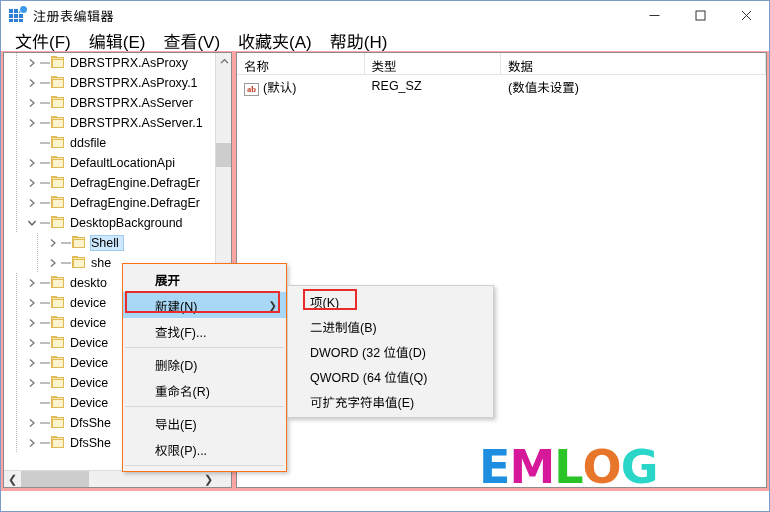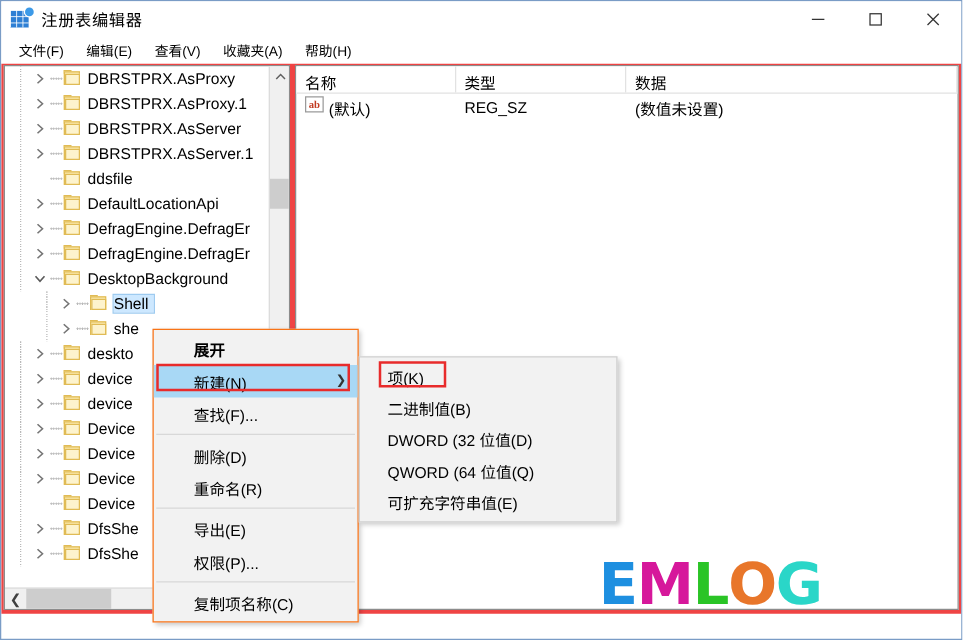--- a/index.html
+++ b/index.html
@@ -55,27 +55,27 @@
     color: #222; font-size: 13px; line-height: 1;
   }
   .winbtn svg { display: block; }
 
   
   .menubar {
     position: absolute; left: 0; top: 28px; width: 768px; height: 22px;
     background: #ffffff; display: flex; align-items: center; padding-left: 6px;
   }
   .menuitem {
-    font-size: 11px; color: #000; padding: 2px 10px 2px 8px; white-space: nowrap;
+    font-size: 17px; color: #000; padding: 2px 10px 2px 8px; white-space: nowrap;
   }
 
   
   .content {
     position: absolute; left: 0; top: 50px; width: 768px; height: 440px;
-    background: #ef4444;
+    background: #fca5a5;
     padding-left: 28px;
   }
 
   
   .treepane {
     position: absolute; left: 2px; top: 1px; width: 229px; height: 436px;
     background: #ffffff; border: 1px solid #8c8c8c;
     overflow: hidden;
   }
   .treeinner {
@@ -159,21 +159,21 @@
     background: #ffffff; border: 1px solid #8c8c8c; overflow: hidden;
   }
   .vheader {
     display: flex; height: 22px; border-bottom: 1px solid #e2e2e2; background: #ffffff;
   }
   .vheader .hcell {
     font-size: 12.5px; color: #000; padding: 3px 0 0 7px;
     border-right: 1px solid #e2e2e2; position: relative;
   }
   .vrow { display: flex; height: 22px; align-items: center; }
-  .vrow .cell { font-size: 12.5px; color: #000; padding-left: 7px; display: flex; align-items: flex-start; }
+  .vrow .cell { font-size: 12.5px; color: #000; padding-left: 7px; display: flex; align-items: flex-end; }
   .abicon {
     width: 15px; height: 13px; margin-right: 4px; flex: 0 0 auto;
     border: 1px solid #9a9a9a; background: #ffffff;
     font-size: 8.5px; line-height: 11px; text-align: center;
     color: #c23b22; font-weight: bold; font-family: "Liberation Serif", serif;
   }
 
   
   .statusbar {
     position: absolute; left: 0; bottom: 0; width: 768px; height: 21px;
@@ -663,23 +663,20 @@
         <span>重命名(R)</span>
       </div>
       <div class="ctxsep"></div>
       <div class="ctxitem">
         <span>导出(E)</span>
       </div>
       <div class="ctxitem">
         <span>权限(P)...</span>
       </div>
       <div class="ctxsep"></div>
-      <div class="ctxitem">
-        <span>复制项名称(C)</span>
-      </div>
     </div>
   <div class="redbox" style="left:124px; top:290px; width:155px; height:22px;"></div>
 
   <div class="submenu" id="submenu">
       <div class="subitem">项(K)</div>
       <div class="subitem">二进制值(B)</div>
       <div class="subitem">DWORD (32 位值(D)</div>
       <div class="subitem">QWORD (64 位值(Q)</div>
       <div class="subitem">可扩充字符串值(E)</div>
     </div>

